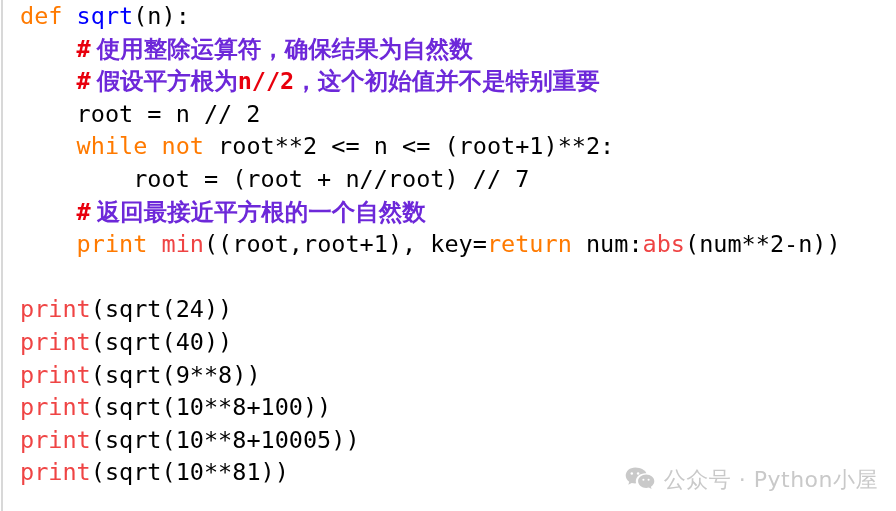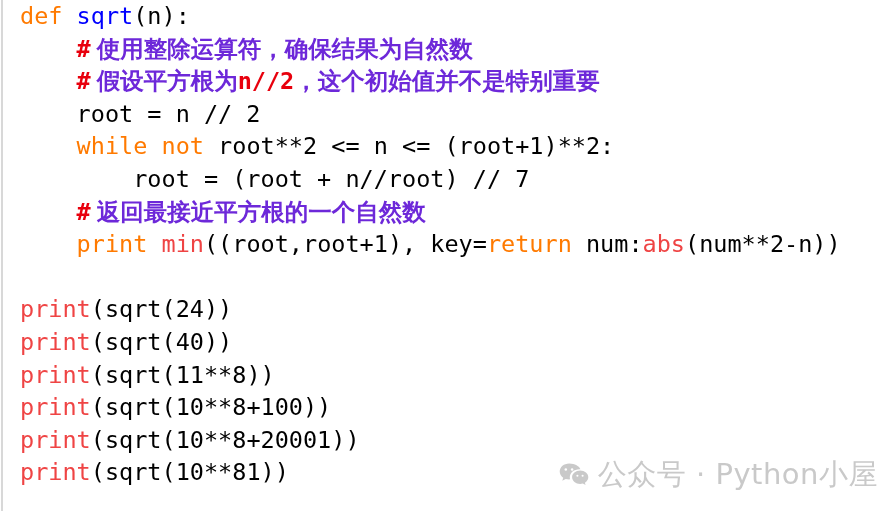--- a/index.html
+++ b/index.html
@@ -69,21 +69,21 @@
   
   .watermark {
     position: absolute;
     right: 18px;
     bottom: 16px;
     display: flex;
     align-items: center;
     gap: 9px;
     color: #c9c9c9;
     font-family: "DejaVu Sans", "Liberation Sans", sans-serif;
-    font-size: 29px;
+    font-size: 22px;
     font-weight: 400;
     letter-spacing: 0.5px;
     user-select: none;
   }
   .watermark .wm-icon {
     display: inline-block;
     width: 30px;
     height: 26px;
     position: relative;
     flex: 0 0 auto;
@@ -105,23 +105,23 @@
       <div class="code-line"><span class="tok-plain">    </span><span class="tok-comment-hash">#</span><span class="tok-comment"> 使用整除运算符，确保结果为自然数</span></div>
       <div class="code-line"><span class="tok-plain">    </span><span class="tok-comment-hash">#</span><span class="tok-comment"> 假设平方根为</span><span class="tok-comment-mono">n//2</span><span class="tok-comment">，这个初始值并不是特别重要</span></div>
       <div class="code-line"><span class="tok-plain">    root = n // 2</span></div>
       <div class="code-line"><span class="tok-plain">    </span><span class="tok-kw">while</span><span class="tok-plain"> </span><span class="tok-kw">not</span><span class="tok-plain"> root**2 &lt;= n &lt;= (root+1)**2:</span></div>
       <div class="code-line"><span class="tok-plain">        root = (root + n//root) // 7</span></div>
       <div class="code-line"><span class="tok-plain">    </span><span class="tok-comment-hash">#</span><span class="tok-comment"> 返回最接近平方根的一个自然数</span></div>
       <div class="code-line"><span class="tok-plain">    </span><span class="tok-kw">print</span><span class="tok-plain"> </span><span class="tok-builtin">min</span><span class="tok-plain">((root,root+1), key=</span><span class="tok-kw">return</span><span class="tok-plain"> num:</span><span class="tok-builtin">abs</span><span class="tok-plain">(num**2-n))</span></div>
       <div class="code-line blank">&nbsp;</div>
       <div class="code-line"><span class="tok-builtin">print</span><span class="tok-plain">(sqrt(24))</span></div>
       <div class="code-line"><span class="tok-builtin">print</span><span class="tok-plain">(sqrt(40))</span></div>
-      <div class="code-line"><span class="tok-builtin">print</span><span class="tok-plain">(sqrt(11**8))</span></div>
+      <div class="code-line"><span class="tok-builtin">print</span><span class="tok-plain">(sqrt(9**8))</span></div>
       <div class="code-line"><span class="tok-builtin">print</span><span class="tok-plain">(sqrt(10**8+100))</span></div>
-      <div class="code-line"><span class="tok-builtin">print</span><span class="tok-plain">(sqrt(10**8+20001))</span></div>
+      <div class="code-line"><span class="tok-builtin">print</span><span class="tok-plain">(sqrt(10**8+10005))</span></div>
       <div class="code-line"><span class="tok-builtin">print</span><span class="tok-plain">(sqrt(10**81))</span></div>
     </div>
 
   <div class="watermark">
     <span class="wm-icon">
       <svg width="30" height="26" viewBox="0 0 30 26" xmlns="http://www.w3.org/2000/svg" aria-hidden="true">
         <g fill="#c9c9c9">
           <path d="M10.2 0.6 C4.9 0.6 0.7 4.2 0.7 8.6 c0 2.5 1.4 4.7 3.5 6.2 l-0.9 2.9 3.4 -1.8 c1.1 0.3 2.3 0.5 3.5 0.5 0.3 0 0.6 0 0.9 -0.03 -0.2 -0.7 -0.3 -1.4 -0.3 -2.1 0 -4.4 4.3 -8 9.5 -8 0.4 0 0.7 0 1.1 0.05 C20.5 3.4 15.8 0.6 10.2 0.6 z"></path>
           <circle cx="6.8" cy="6.6" r="1.25" fill="#ffffff"></circle>
           <circle cx="13.1" cy="6.6" r="1.25" fill="#ffffff"></circle>

